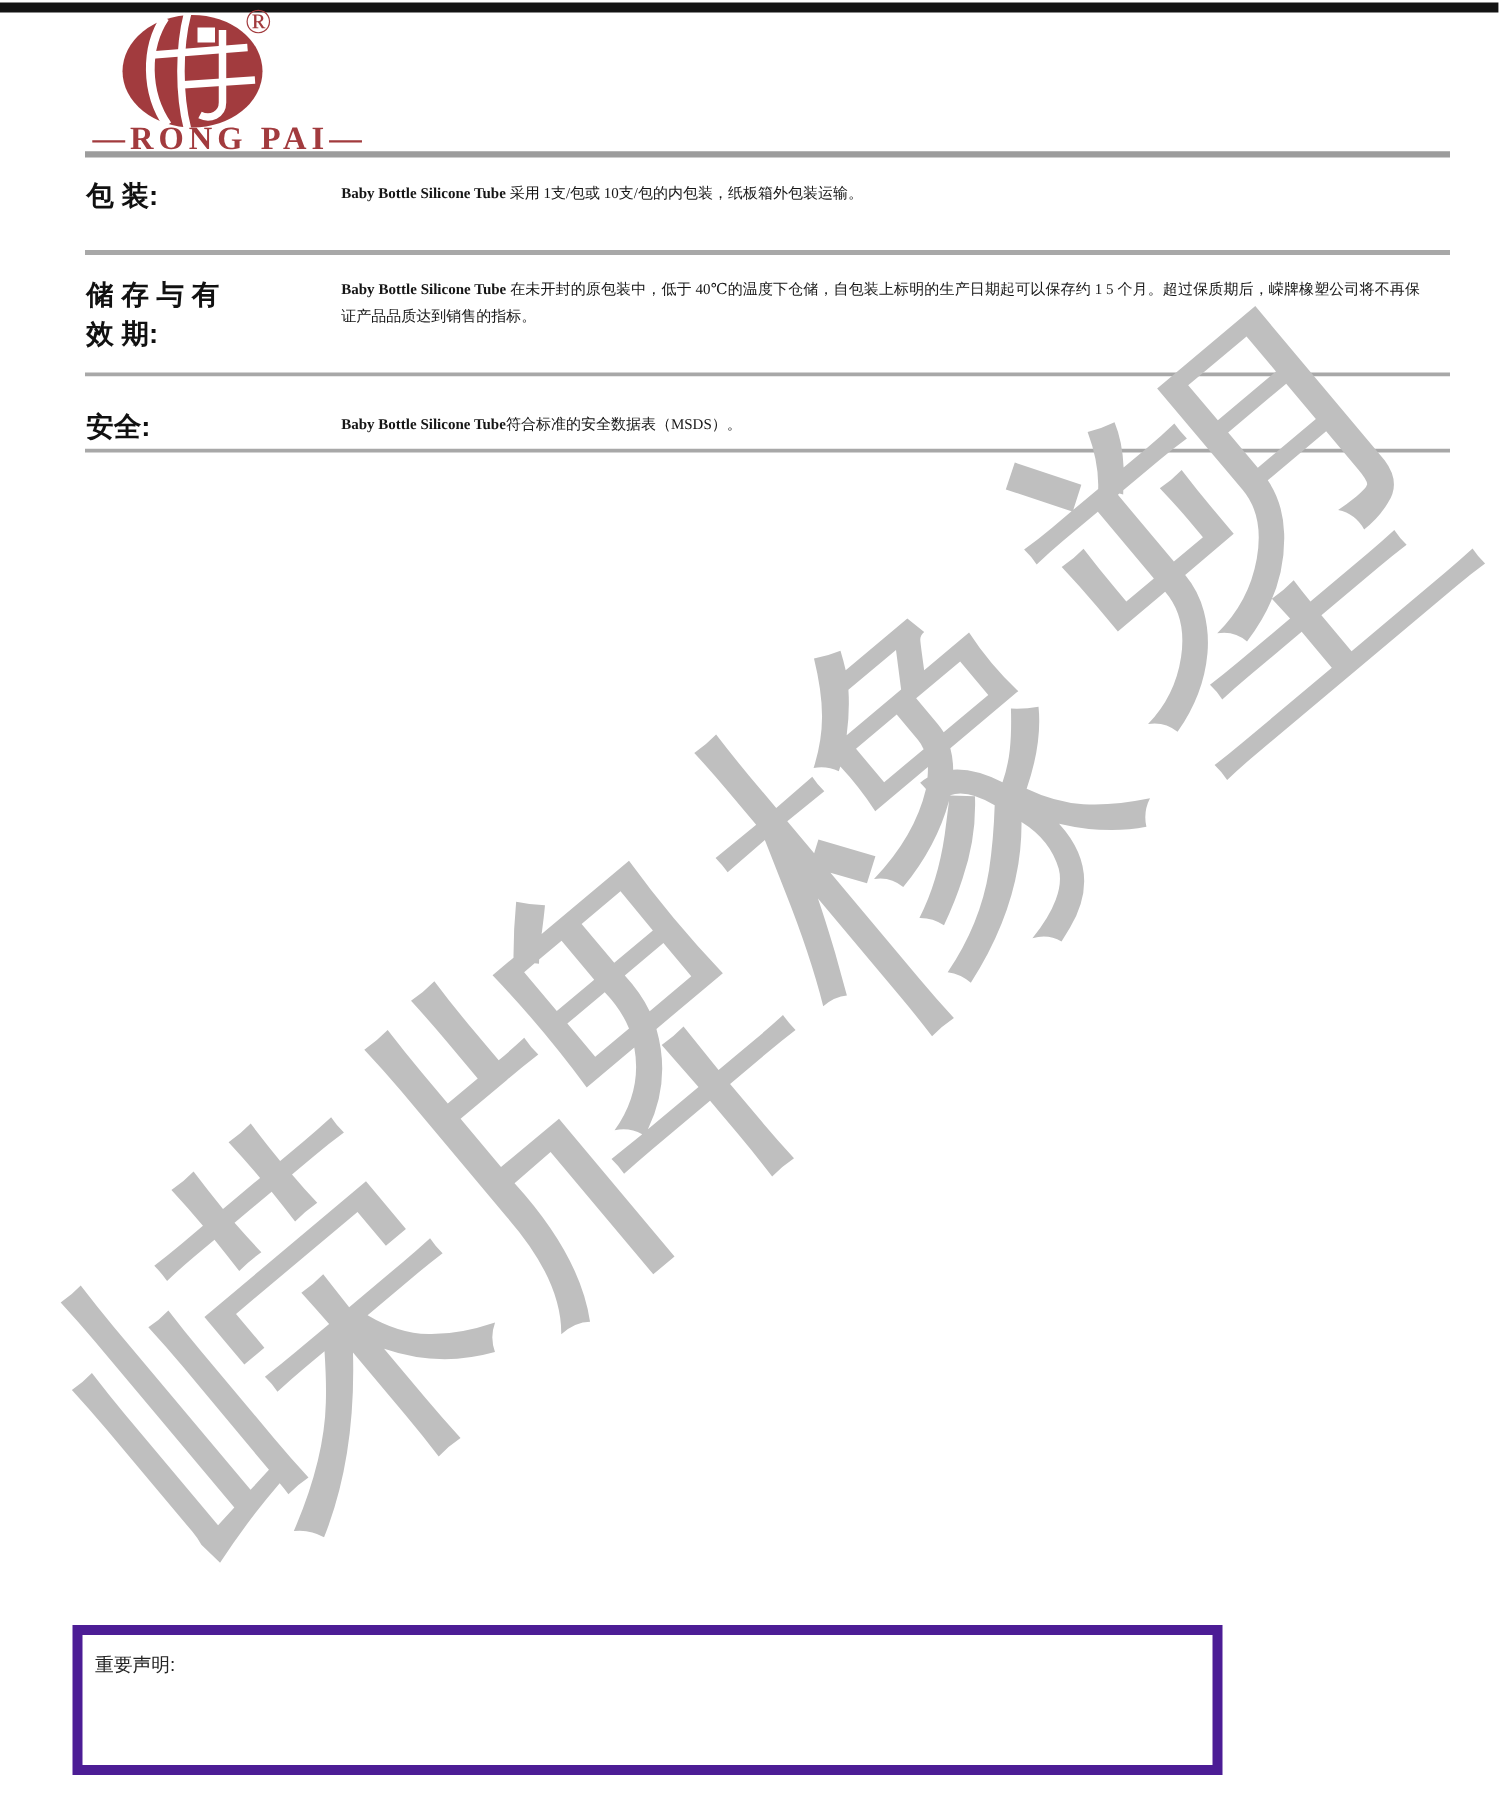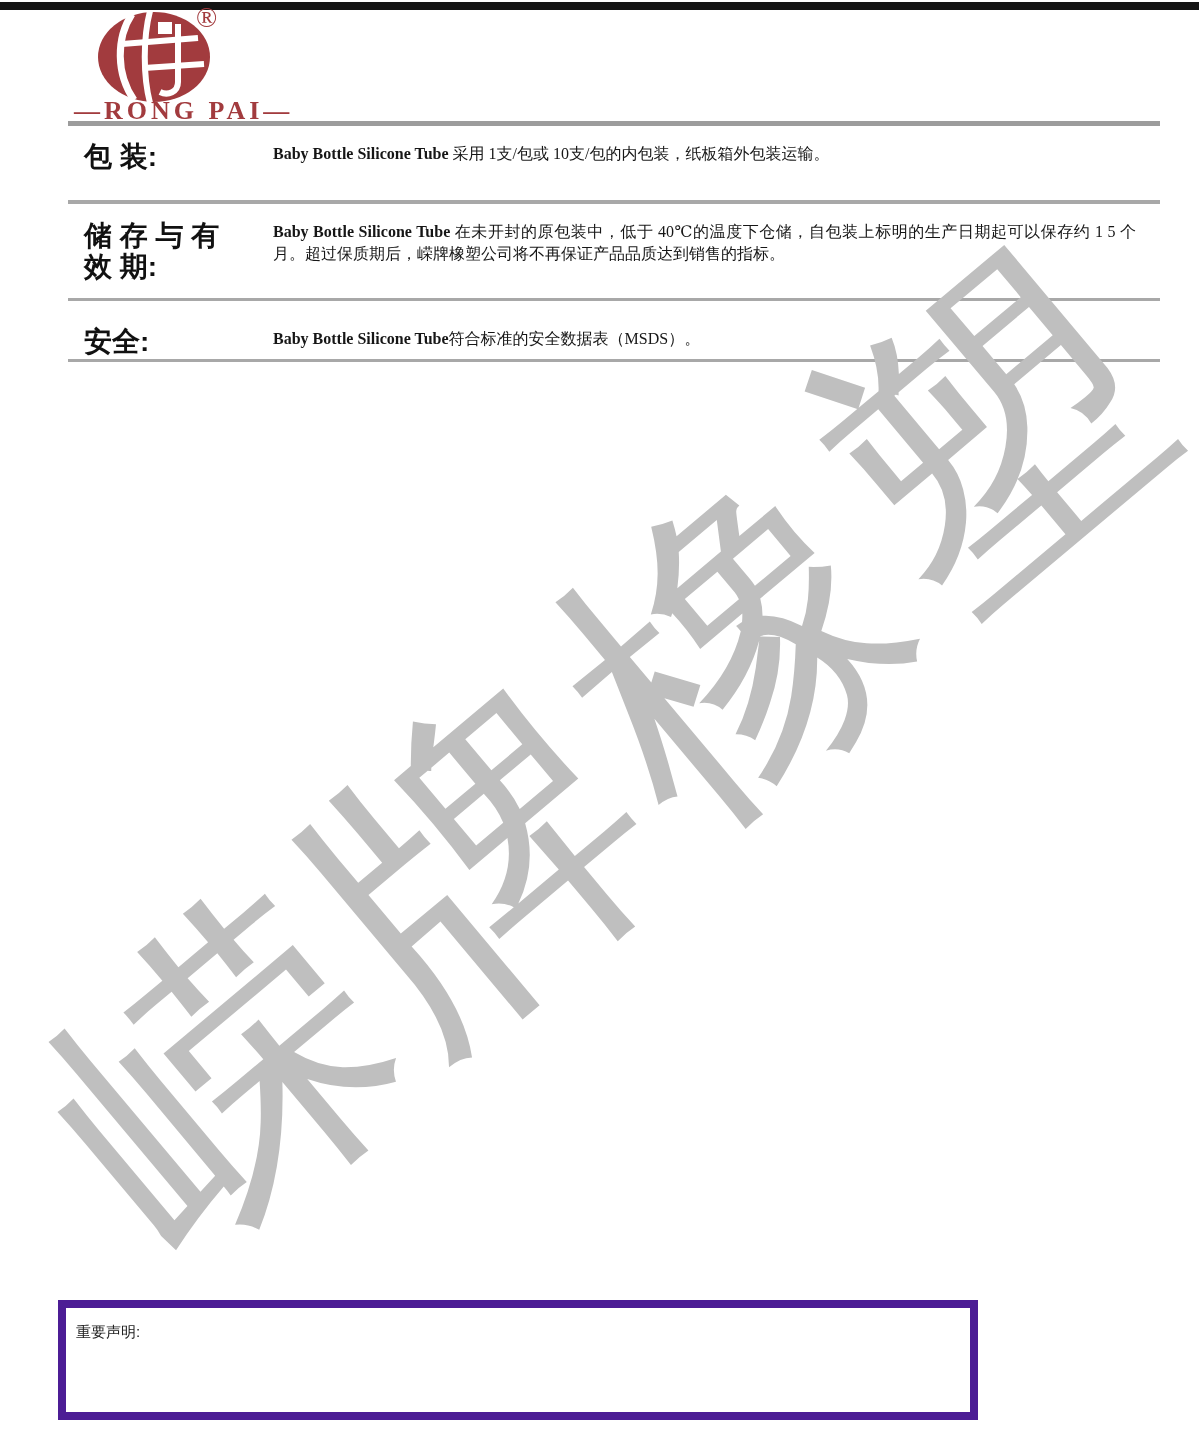--- a/index.html
+++ b/index.html
@@ -38,33 +38,33 @@
   .rule-a { top: 121px; height: 5px; }
   .rule-b { top: 200px; height: 4px; background: #a8a8a8; }
   .rule-c { top: 298px; height: 3px; background: #a8a8a8; }
   .rule-d { top: 359px; height: 3px; background: #a8a8a8; }
   
   .row { position: absolute; left: 0; width: 1199px; z-index: 2; }
   .row-1 { top: 141px; }
   .row-2 { top: 220px; }
   .row-3 { top: 326px; }
   .sec-label {
-    position: absolute; left: 84px; top: 0;
+    position: absolute; left: 69px; top: 0;
     width: 185px;
     font-family: "Liberation Sans", "DejaVu Sans", sans-serif;
     font-weight: 700;
-    font-size: 28px;
+    font-size: 22px;
     line-height: 31px;
     white-space: pre-line;
     color: #111111;
   }
   .sec-content {
     position: absolute; left: 273px; top: 1px;
     width: 863px;
-    font-size: 16px;
+    font-size: 12px;
     line-height: 21.5px;
     text-align: justify;
     color: #161616;
   }
   .row-1 .sec-content { line-height: 24px; }
   .row-3 .sec-content { line-height: 24px; }
   .product-name {
     font-weight: 700;
     font-family: "Liberation Serif", "DejaVu Serif", serif;
   }

